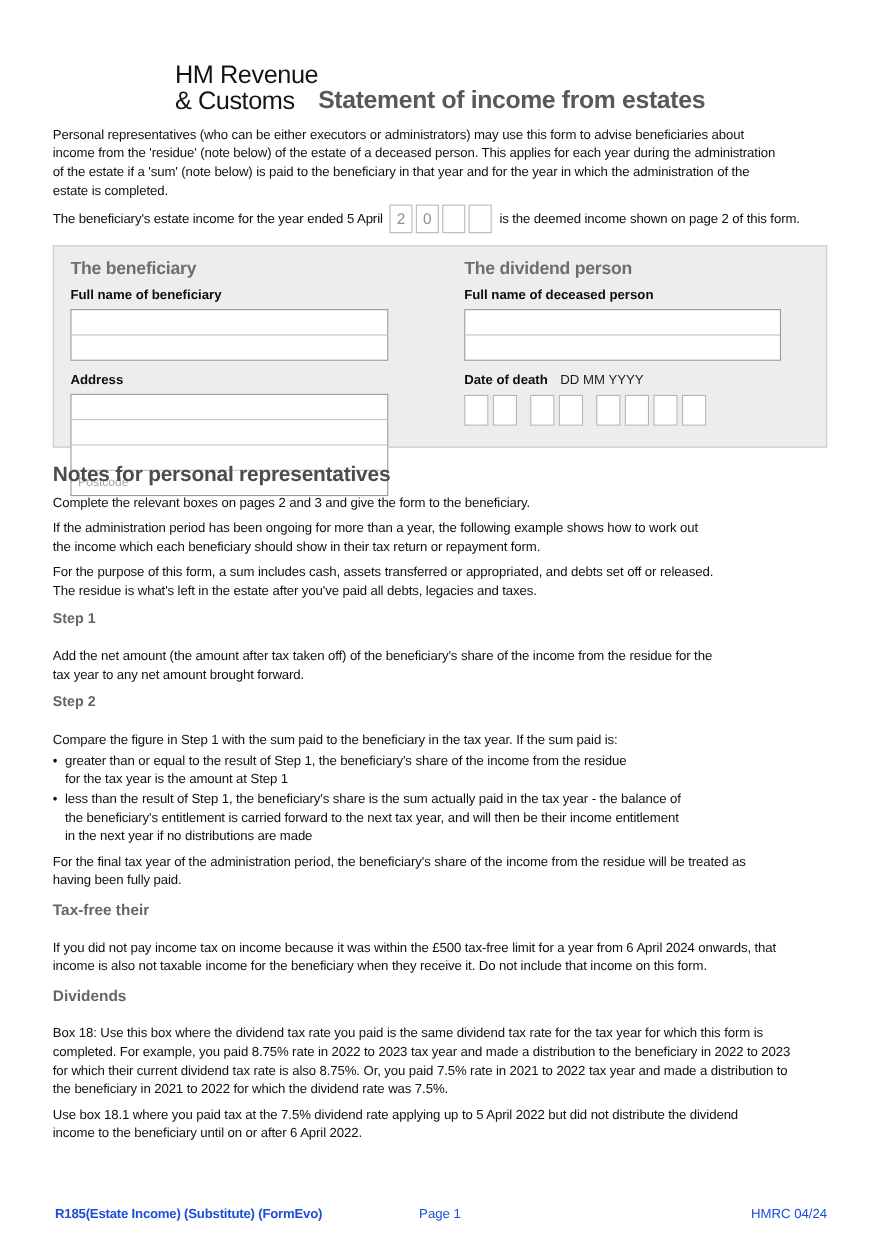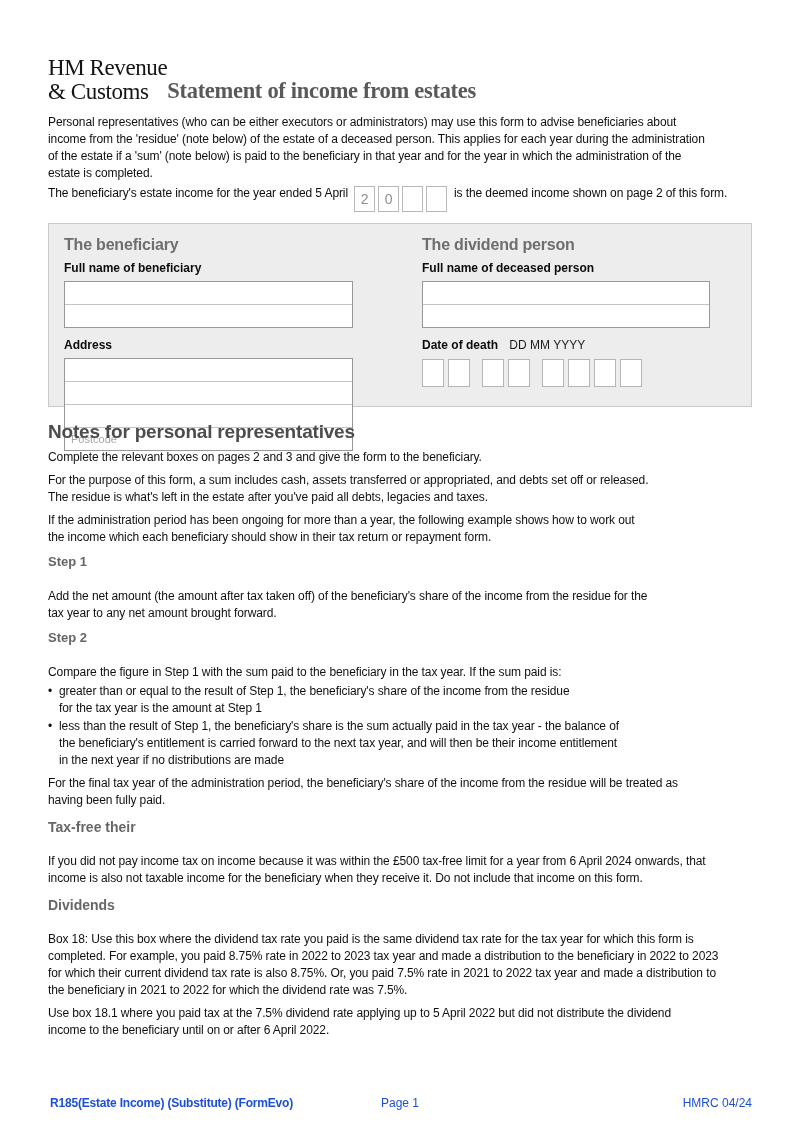--- a/index.html
+++ b/index.html
@@ -7,31 +7,31 @@
     position:relative;
     width:800px;height:1130px;
     box-sizing:border-box;
     padding:56px 48px 0 48px;
     background:#fff;
     font-family:"Liberation Sans", sans-serif;
     color:#0b0c0c;
     overflow:hidden;
   }
   
-  .hdr{display:flex;justify-content:flex-start;align-items:flex-end;font-family:Liberation Serif, serif;}
+  .hdr{display:flex;justify-content:center;align-items:flex-end;}
   .logo{font-size:23px;line-height:23.5px;letter-spacing:-0.4px;color:#141414;}
   .doc-title{font-size:22.5px;font-weight:bold;color:#595959;letter-spacing:-0.3px;line-height:24px;}
   
   .copy{
     font-size:12px;line-height:17px;letter-spacing:-0.1px;
     white-space:pre-line;margin:6px 0 0 0;color:#101010;
   }
   .intro{margin-top:11px;}
   
-  .year-line{margin-top:4px;display:flex;font-size:12px;letter-spacing:-0.1px;}
+  .year-line{margin-top:4px;display:flex;align-items:center;font-size:12px;letter-spacing:-0.1px;}
   .year-boxes{display:inline-flex;margin:0 7px 0 6px;}
   .ybox{
     display:inline-flex;align-items:center;justify-content:center;
     width:19px;height:24px;border:1px solid #b9b9b9;background:#fff;
     color:#8f8f8f;font-size:14px;margin-right:3px;
   }
   .ybox:last-child{margin-right:0;}
   
   .panel{
     box-sizing:border-box;
@@ -147,24 +147,24 @@
           <div class="dbox"></div>
           <div class="dbox"></div>
           <div class="dbox"></div>
         </div>
       </div>
     </div>
   </div>
 
   <div class="notes-h">Notes for personal representatives</div>
   <p class="copy">Complete the relevant boxes on pages 2 and 3 and give the form to the beneficiary.</p>
+  <p class="copy">If the administration period has been ongoing for more than a year, the following example shows how to work out
+the income which each beneficiary should show in their tax return or repayment form.</p>
   <p class="copy">For the purpose of this form, a sum includes cash, assets transferred or appropriated, and debts set off or released.
 The residue is what's left in the estate after you've paid all debts, legacies and taxes.</p>
-  <p class="copy">If the administration period has been ongoing for more than a year, the following example shows how to work out
-the income which each beneficiary should show in their tax return or repayment form.</p>
 
   <div class="sub-h">Step 1</div>
   <p class="copy tight">Add the net amount (the amount after tax taken off) of the beneficiary's share of the income from the residue for the
 tax year to any net amount brought forward.</p>
 
   <div class="sub-h">Step 2</div>
   <p class="copy tight">Compare the figure in Step 1 with the sum paid to the beneficiary in the tax year. If the sum paid is:</p>
 
   <div class="bullets">
     <div class="bullet">

